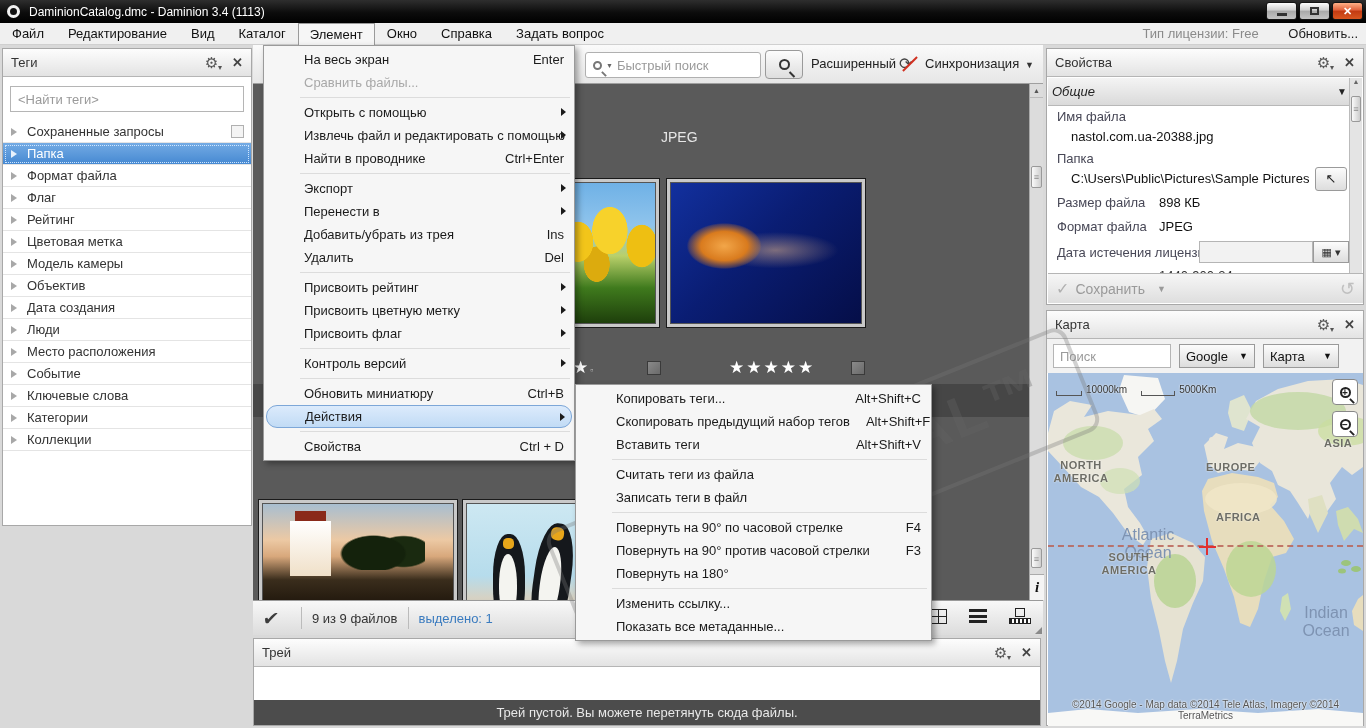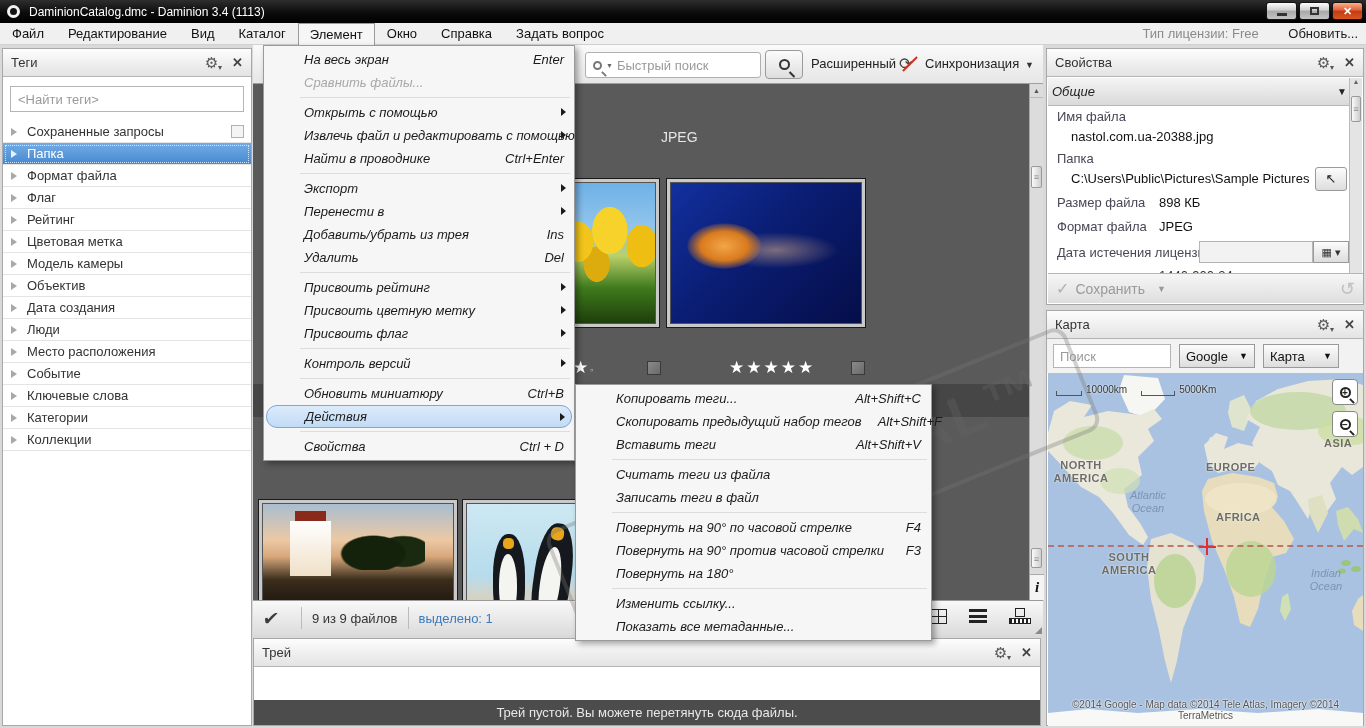--- a/index.html
+++ b/index.html
@@ -34,21 +34,21 @@
   .mb-update { color:#1c1c1c; }
   
   .panel { position:absolute; background:#fff; border:1px solid #a8a8a8; }
   .phead { height:28px; background:linear-gradient(180deg,#fdfdfd,#e3e3e3);
     border-bottom:1px solid #b5b5b5; display:flex; align-items:center; padding:0 8px; }
   .phead .ptitle { font-size:13px; color:#333; flex:1; }
   .picon { color:#555; font-size:15px; margin-left:10px; cursor:default; }
   .picon.gear::after { content:"▾"; font-size:8px; vertical-align:bottom; color:#555; }
   .picon.x { font-size:13px; color:#444; font-weight:bold; }
   
-  #tags-panel { left:2px; top:48px; width:250px; height:678px; }
+  #tags-panel { left:2px; top:48px; width:250px; height:478px; }
   .tag-search { margin:9px 7px; width:234px; height:26px; border:1px solid #b5b5b5;
     padding:0 7px; font-size:13px; color:#333; font-family:"Liberation Sans",sans-serif; }
   .tag-search::placeholder { color:#9a9a9a; }
   .tagrow { height:22px; display:flex; align-items:center; padding:0 8px;
     border-bottom:1px solid #e4e4e4; position:relative; color:#333; }
   .tagrow .tri { width:0; height:0; border-left:6px solid #a8a8a8; border-top:4px solid transparent;
     border-bottom:4px solid transparent; margin-right:10px; flex:none; }
   .tagrow.sel { background:linear-gradient(180deg,#74abe4,#4689d2); color:#fff;
     outline:1px dotted #cfe6ff; outline-offset:-3px; }
   .tagrow.sel .tri { border-left-color:#e8f2fc; }
@@ -200,42 +200,42 @@
   .map-search { width:118px; height:24px; border:1px solid #b5b5b5; padding:0 6px; font-size:13px;
     font-family:"Liberation Sans",sans-serif; }
   .map-search::placeholder { color:#9a9a9a; }
   .map-select { height:24px; border:1px solid #9a9a9a; background:linear-gradient(180deg,#fcfcfc,#ddd);
     display:flex; align-items:center; padding:0 6px; font-size:13px; color:#111; }
   .map-select .caret { margin-left:auto; font-size:9px; padding-left:10px; }
   .sel-provider { width:76px; } .sel-mode { width:76px; }
   .mapbox { position:absolute; left:1px; top:62px; width:315px; height:353px; background:#a9c2e1; overflow:hidden; }
   .map-label { position:absolute; text-align:center; line-height:1.15; }
   .cont { color:#6d6d66; font-weight:bold; font-size:11px; letter-spacing:0.5px; text-shadow:0 0 2px rgba(255,255,255,0.9); }
-  .oceanl { color:#7e93b2; font-style:italic; font-size:11px; }
+  .oceanl { color:#7e93b2; font-size:16px;margin-top:37px; }
   .eq-line { position:absolute; left:0; top:172px; width:100%; border-top:2px dashed rgba(186,100,88,0.85); }
   .geo-cross-h { position:absolute; left:151px; top:173px; width:17px; height:2px; background:#e03030; }
   .geo-cross-v { position:absolute; left:158px; top:165px; width:2px; height:17px; background:#e03030; }
   .scalebox { position:absolute; left:8px; top:8px; display:flex; gap:14px; align-items:flex-end; }
   .sbar { border:1px solid #555; border-top:none; height:5px; display:inline-block; vertical-align:bottom; margin-right:4px; }
   .sunit { font-size:10px; color:#333; text-shadow:0 0 2px #fff; }
   .zoombtn { position:absolute; right:5px; width:26px; height:26px; background:#fff;
     border:1px solid #888; border-radius:4px; display:flex; align-items:center; justify-content:center; }
   .zb-in { top:6px; } .zb-out { top:38px; }
   .zmag { width:11px; height:11px; border:2px solid #222; border-radius:50%; position:relative;
     font-size:10px; font-weight:bold; text-align:center; line-height:8px; color:#222; }
   .zmag::after { content:""; position:absolute; width:2px; height:6px; background:#222; left:9px; top:9px; transform:rotate(-45deg); }
   .map-attrib { position:absolute; left:0; top:326px; width:100%; text-align:center; font-size:10px;
     color:#555; text-shadow:0 0 2px #fff, 0 0 2px #fff; }
   
   .ddmenu { position:absolute; background:#f6f6f6; border:1px solid #9a9a9a;
     box-shadow:3px 3px 6px rgba(0,0,0,0.35); z-index:20; padding:2px; }
   #element-menu { left:263px; top:45px; width:312px; }
   #actions-menu { left:575px; top:384px; width:357px; }
   .mi { height:23px; display:flex; align-items:center; padding:0 8px 0 38px; position:relative;
-    font-size:13px; color:#1b1b1b;font-style:italic; }
+    font-size:13px; color:#1b1b1b; }
   .mi .lab { flex:1; white-space:nowrap; }
   .mi .sc { color:#1b1b1b; margin-left:16px; white-space:nowrap; }
   .mi.disabled .lab { color:#a8a8a8; }
   .mi .arrow { position:absolute; right:6px; top:7px; width:0; height:0;
     border-left:5px solid #1b1b1b; border-top:4px solid transparent; border-bottom:4px solid transparent; }
   .mi.hl { background:linear-gradient(180deg,#dcebfc,#c1dbf5); border:1px solid #7da7d8; border-radius:11px; }
   .msep { height:1px; background:#dcdcdc; margin:3px 2px 3px 34px; }
   
   .watermark { position:absolute; left:290px; top:380px; width:560px; z-index:5;
     transform:rotate(-22deg); opacity:0.33; pointer-events:none; }

